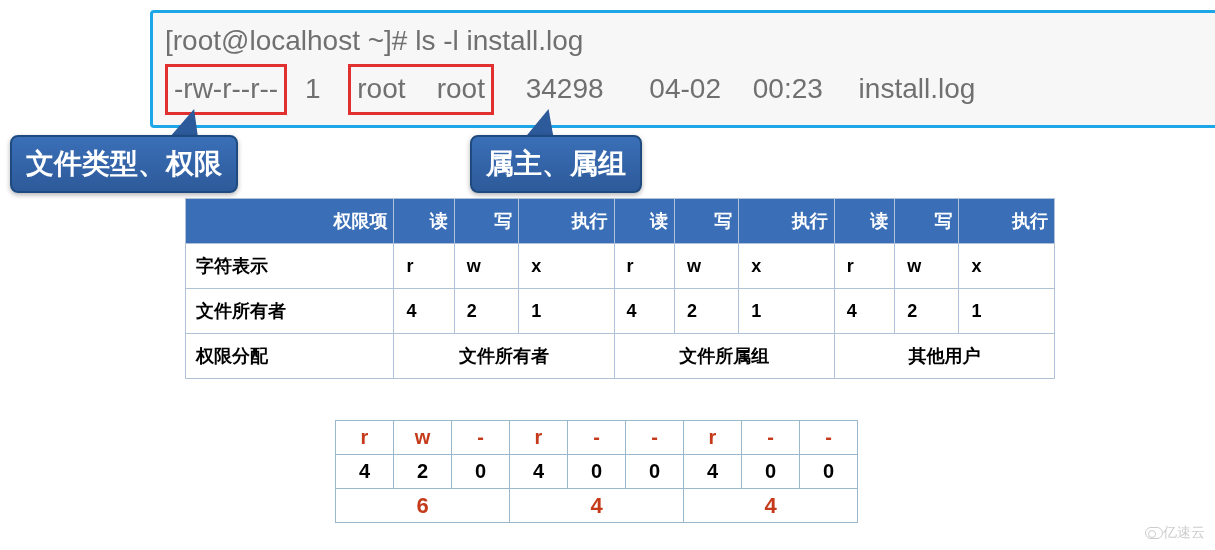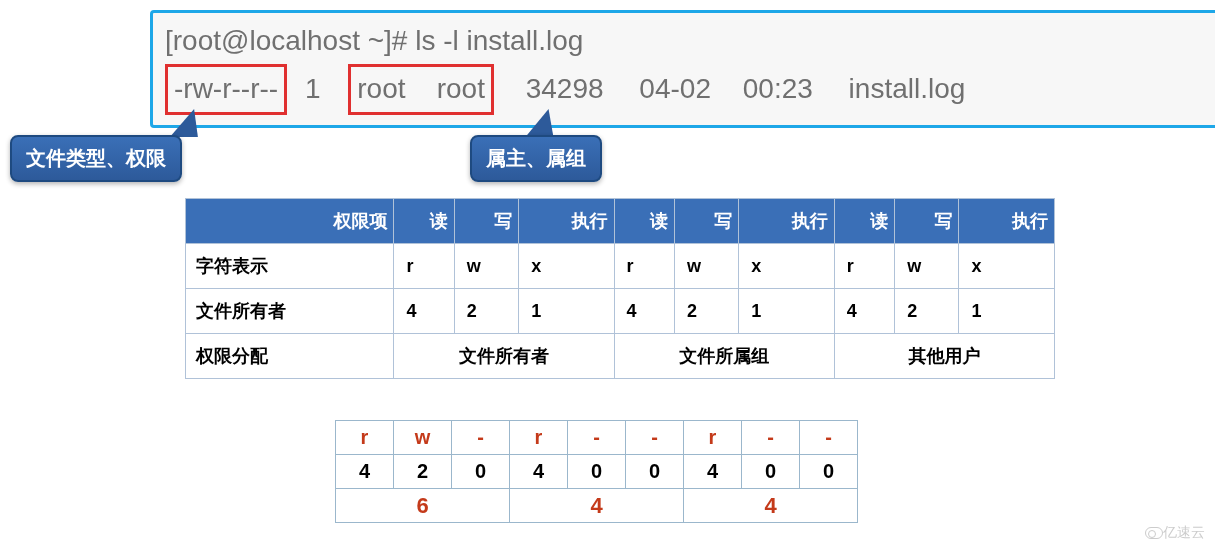--- a/index.html
+++ b/index.html
@@ -28,21 +28,21 @@
     .ls-output span { display: inline-block; }
     .redbox {
       border: 3px solid #e03030;
       padding: 0 6px;
       margin-right: 10px;
     }
     .callout {
       position: absolute;
       background: linear-gradient(#3a6fb7, #2d5a9a);
       color: #fff;
-      font-size: 20px;
+      font-size: 28px;
       font-weight: 600;
       padding: 8px 14px;
       border-radius: 8px;
       border: 2px solid #1e4a80;
       box-shadow: 0 2px 5px rgba(0,0,0,.3);
     }
     .callout1 { left: 10px; top: 135px; }
     .callout2 { left: 470px; top: 135px; }
     .pointer {
       position: absolute;
@@ -120,21 +120,21 @@
 <body>
 
 <div class="terminal-box">
   <div class="term-line">[root@localhost ~]# ls -l install.log</div>
   <div class="term-line ls-output">
     <span class="redbox">-rw-r--r--</span>
     <span style="margin-right:20px;">1</span>
     <span class="redbox">
       <span>root</span>&nbsp;&nbsp;&nbsp;&nbsp;<span>root</span>
     </span>
-    <span style="margin-left:14px;margin-right:28px;">34298</span>
+    <span style="margin-left:14px;margin-right:38px;">34298</span>
     <span style="margin-right:24px;">04-02</span>
     <span style="margin-right:28px;">00:23</span>
     <span>install.log</span>
   </div>
 </div>
 
 <div class="pointer pointer1"></div>
 <div class="callout callout1">文件类型、权限</div>
 
 <div class="pointer pointer2"></div>

